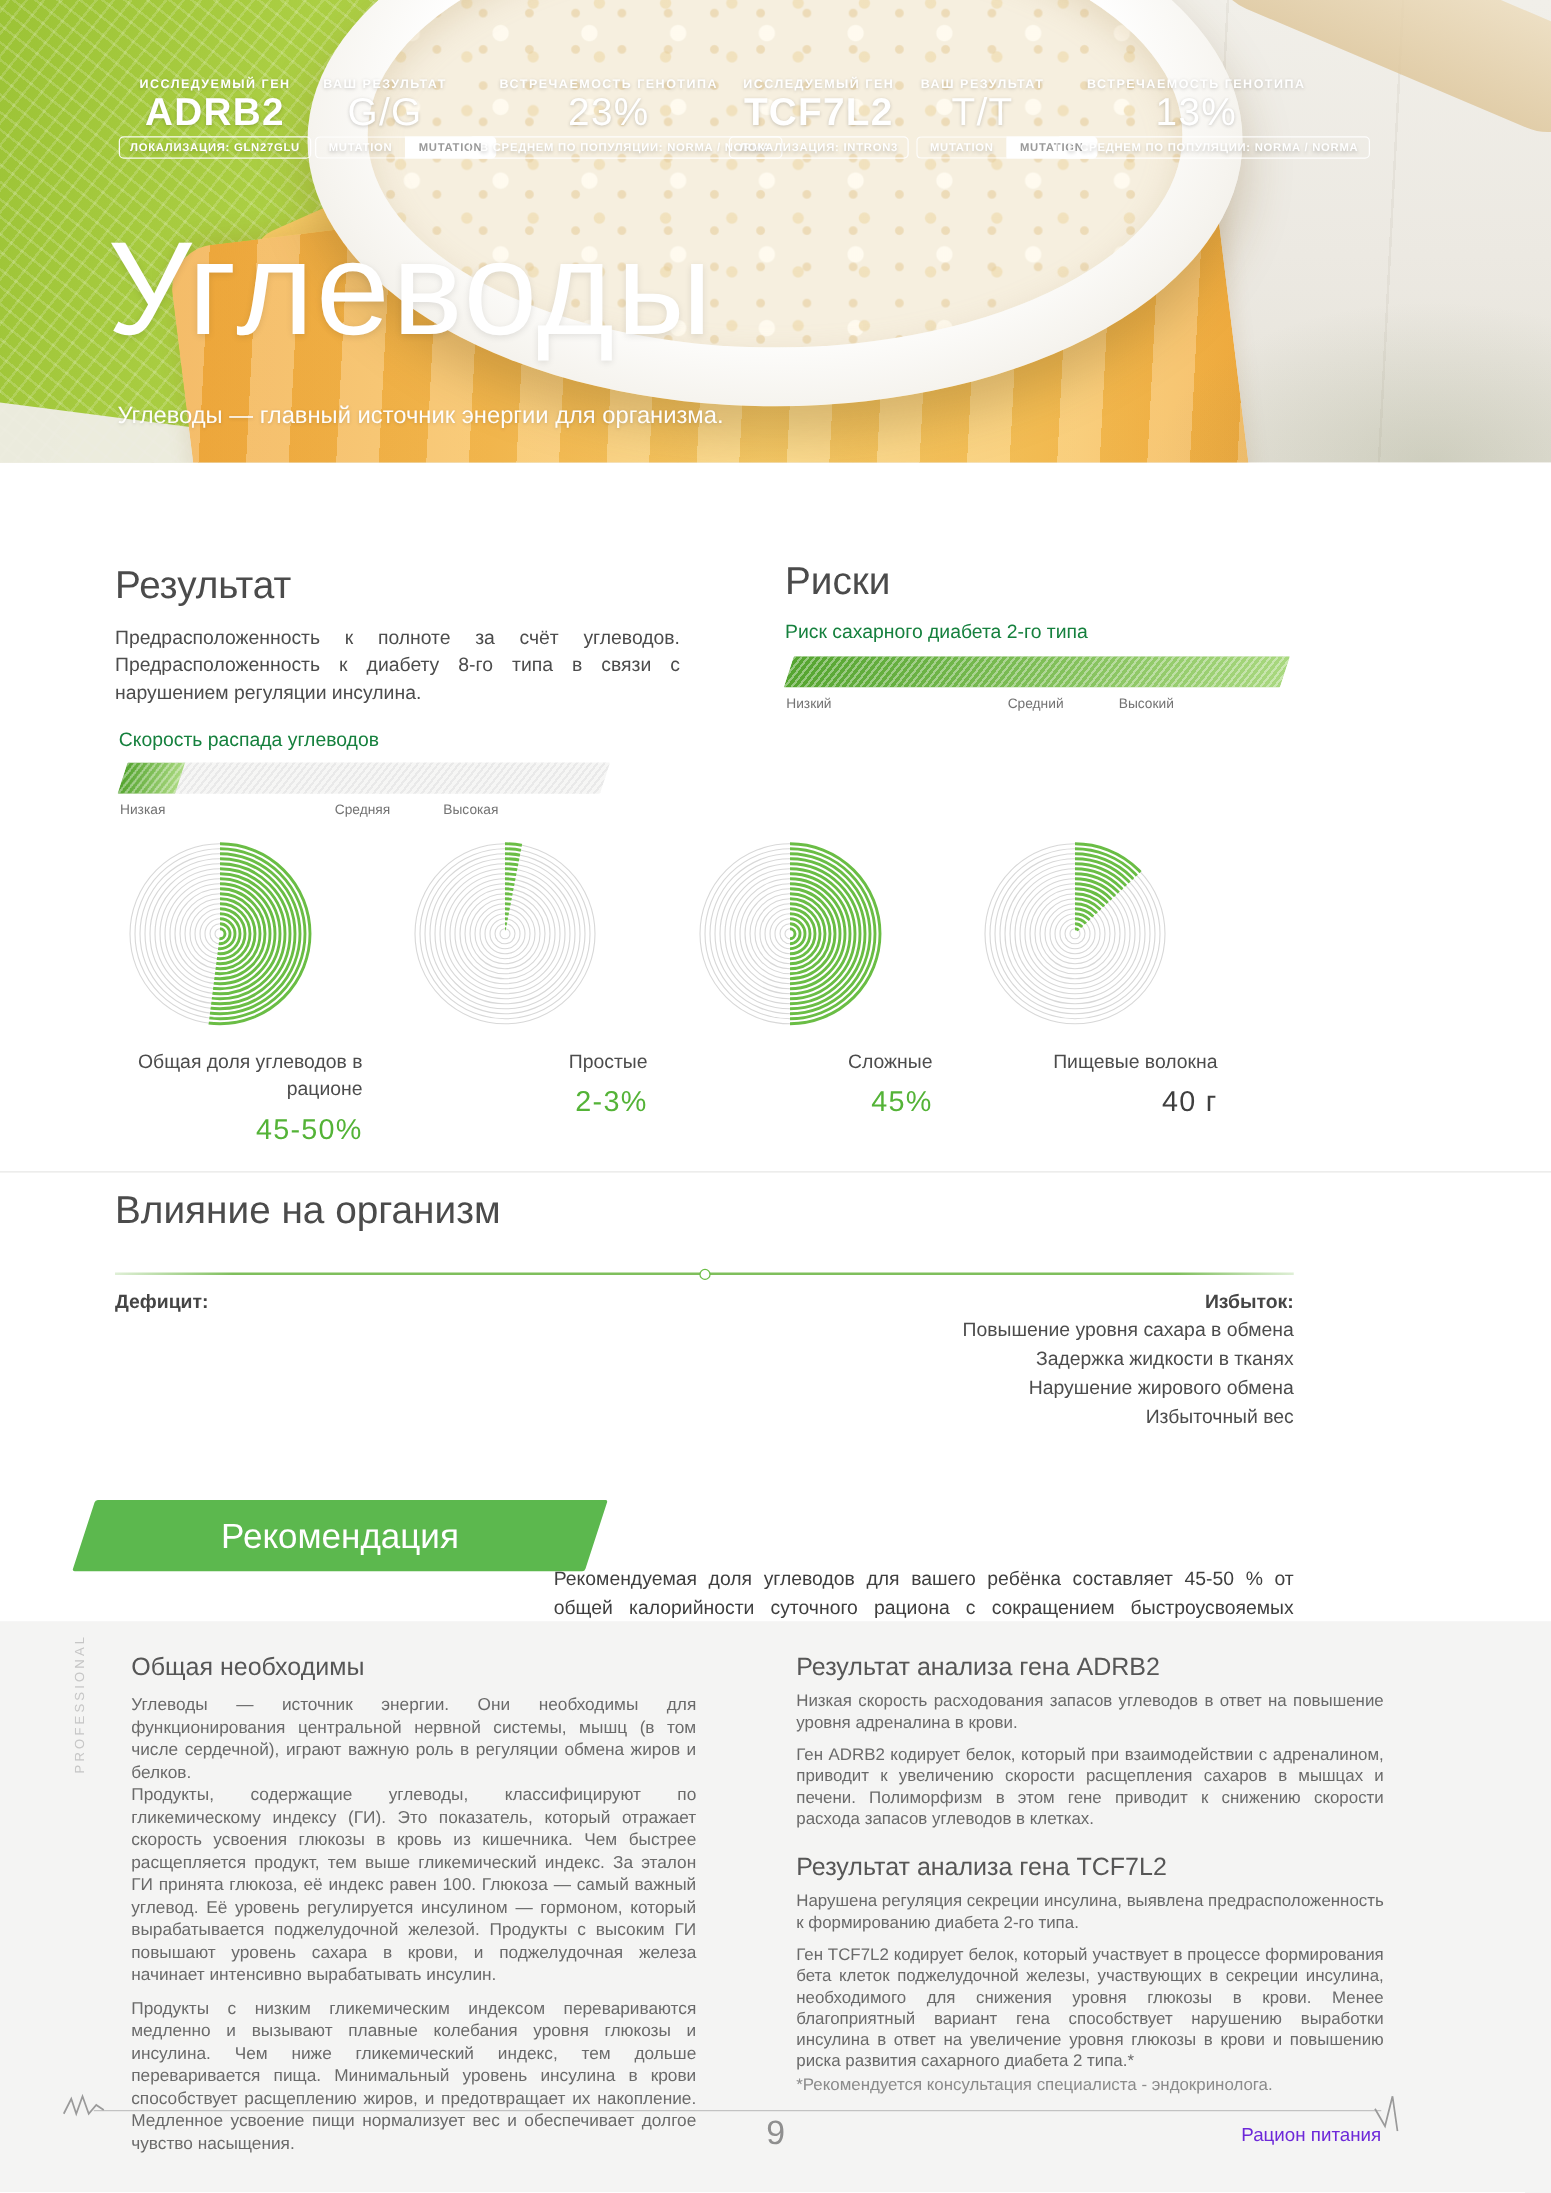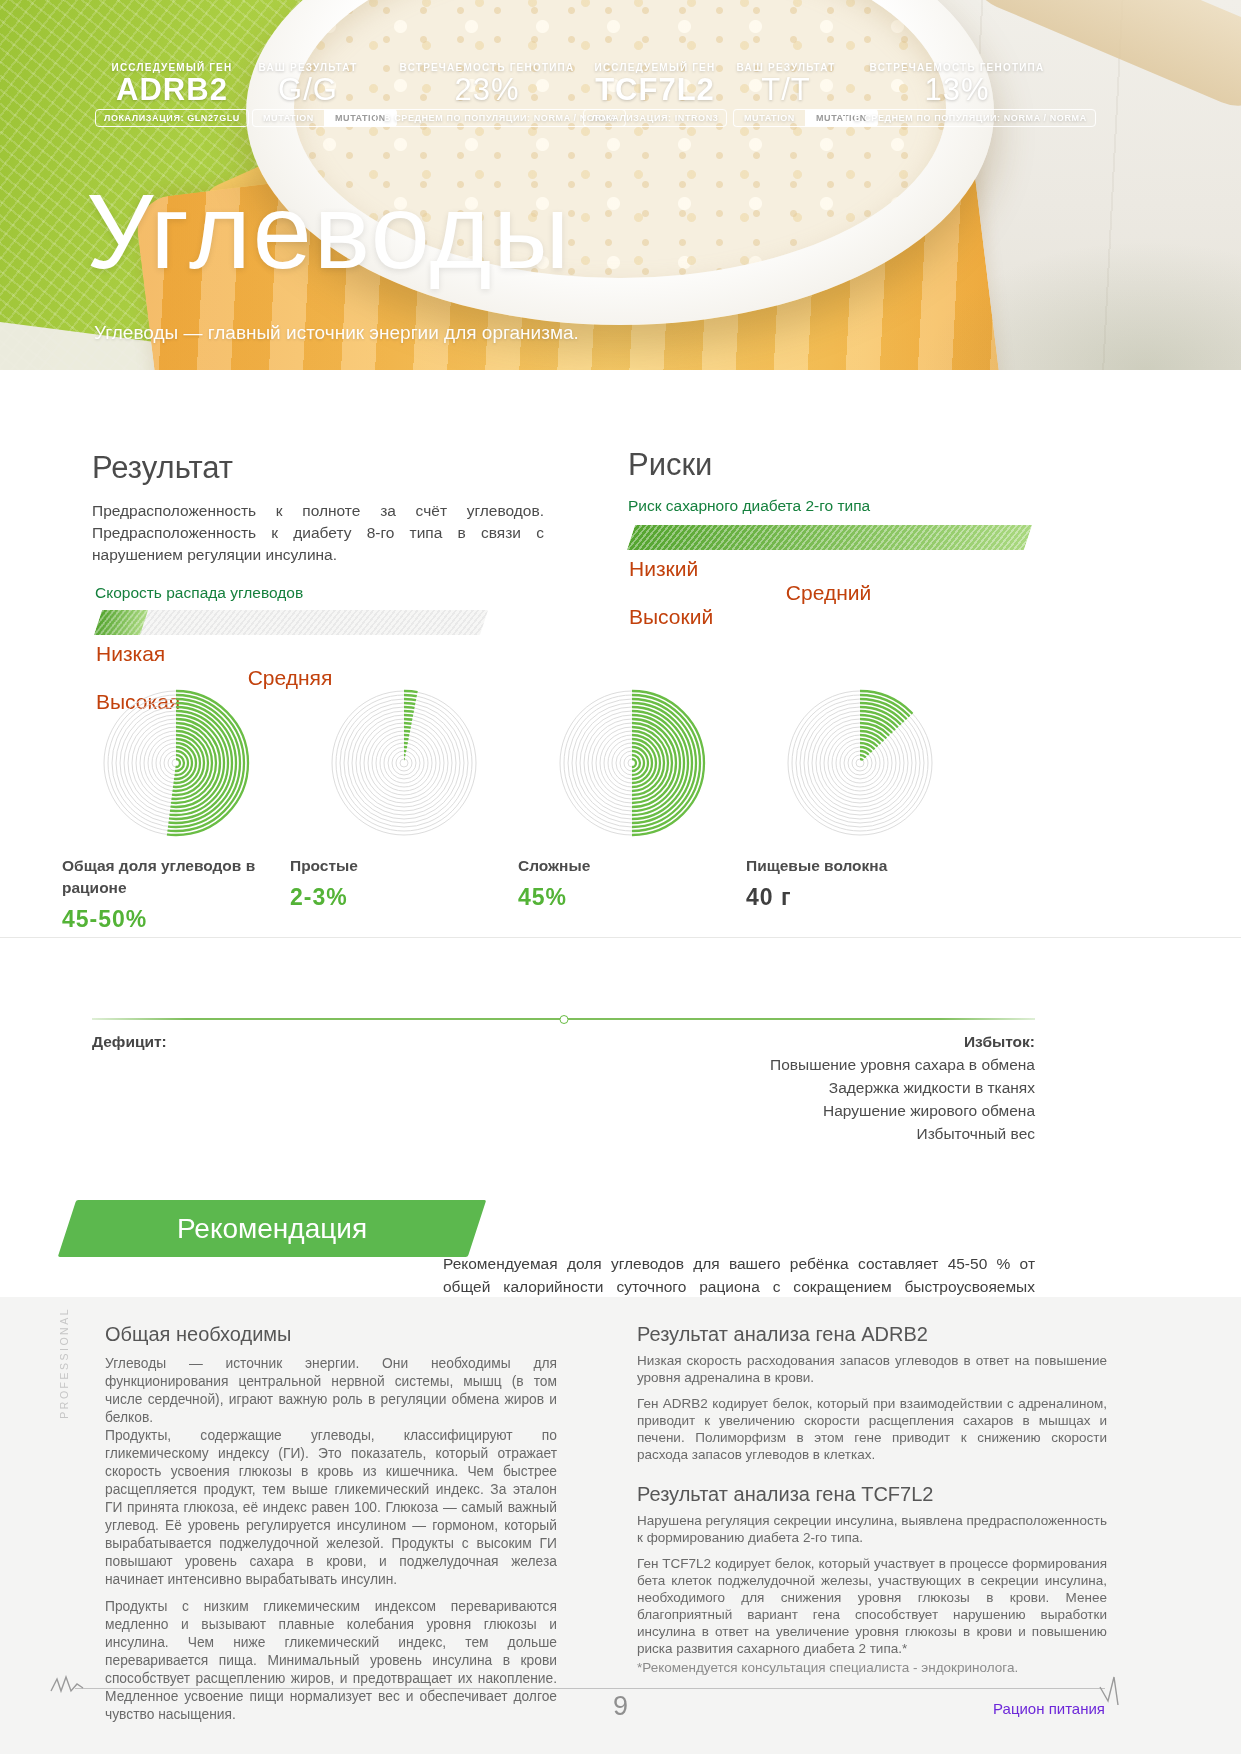--- a/index.html
+++ b/index.html
@@ -70,26 +70,26 @@
   .p-main{position:absolute;font-size:15.5px;line-height:22px;text-align:justify;color:#4c4c4c;}
 
   .gauge-label{position:absolute;font-size:15.5px;color:#15803d;}
   .gauge-track{position:absolute;height:25px;transform:skewX(-18deg);overflow:hidden;border-radius:1px;
         background:repeating-linear-gradient(115deg,#e9e9e9 0 2px,#f6f6f5 2px 5px);}
   .gauge-fill{height:100%;
         background:
           repeating-linear-gradient(115deg,rgba(255,255,255,.38) 0 2px,rgba(255,255,255,0) 2px 5px),
           linear-gradient(to right,var(--green-dark),var(--green-light));}
   .gauge-labels{position:absolute;display:flex;justify-content:space-between;
-        font-size:21px;color:#c2410c;flex-direction:column;}
+        font-size:11px;color:#737373;}
   .gauge-labels span{flex:1;}
   .gauge-labels span:nth-child(2){text-align:center;}
   .gauge-labels span:nth-child(3){text-align:left;}
 
-  .pie-block{position:absolute;top:688px;width:228px;text-align:left;font-weight:bold;}
+  .pie-block{position:absolute;top:672px;width:228px;text-align:right;}
   .pie-svg{display:block;width:150px;height:150px;margin:0 auto;}
   .pie-label{margin-top:17px;font-size:15.5px;line-height:22px;color:#4c4c4c;}
   .pie-label > span{display:inline-block;max-width:212px;}
   .pie-value{margin-top:7px;font-size:23px;letter-spacing:1px;color:var(--value-green);}
   .pie-value.dark{color:#3f3f3f;}
 
   .thin-rule{position:absolute;left:0;top:937px;width:100%;border-top:1px solid #e8e8e6;}
 
   .influence-divider{position:absolute;left:92px;top:1018px;width:943px;height:2px;
         background:linear-gradient(to right,rgba(127,191,92,.25),#7fbf5c 10%,#7fbf5c 90%,rgba(127,191,92,.25));}
@@ -396,20 +396,21 @@
             <circle cx="75" cy="75" r="68" fill="none" stroke="#6abd45" stroke-width="2.3"></circle>
             <circle cx="75" cy="75" r="72" fill="none" stroke="#6abd45" stroke-width="2.3"></circle>
           </g>
         </svg></div>
     <div class="pie-label"><span>Пищевые волокна</span></div>
     <div class="pie-value dark">40 г</div>
   </div>
 
   <div class="thin-rule"></div>
 
+  <div class="h2" style="left:92px;top:950px;">Влияние на организм</div>
   <div class="influence-divider">
     <div class="div-dot"></div>
   </div>
   <div class="eff-list" style="left:92px;top:1030px;width:400px;">
     <div class="hd">Дефицит:</div>
   </div>
   <div class="eff-list eff-right" style="left:535px;top:1030px;width:500px;">
     <div class="hd">Избыток:</div>
     <div>
         <div>Повышение уровня сахара в обмена</div>

